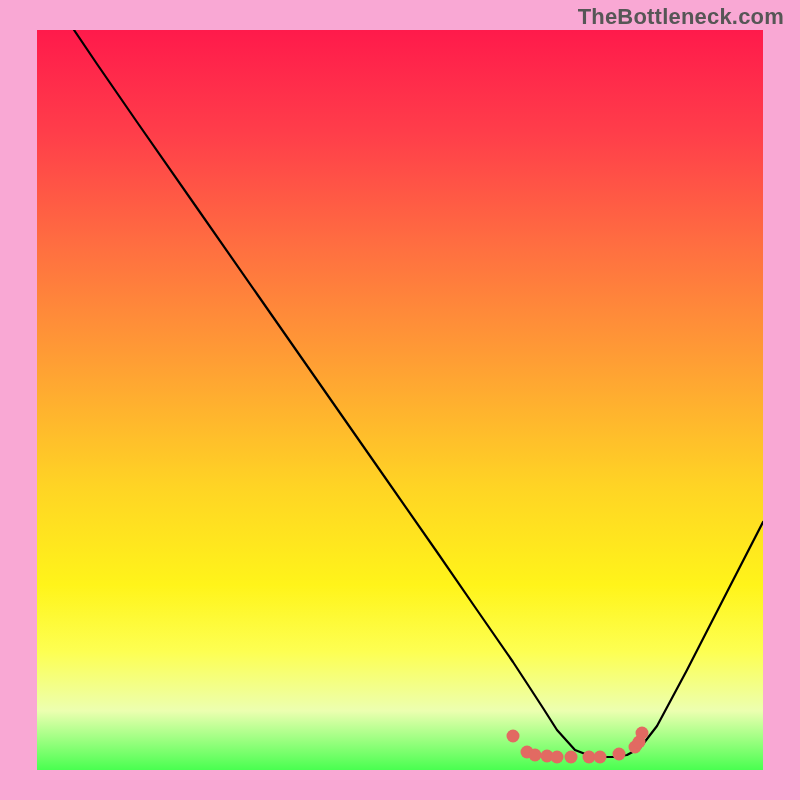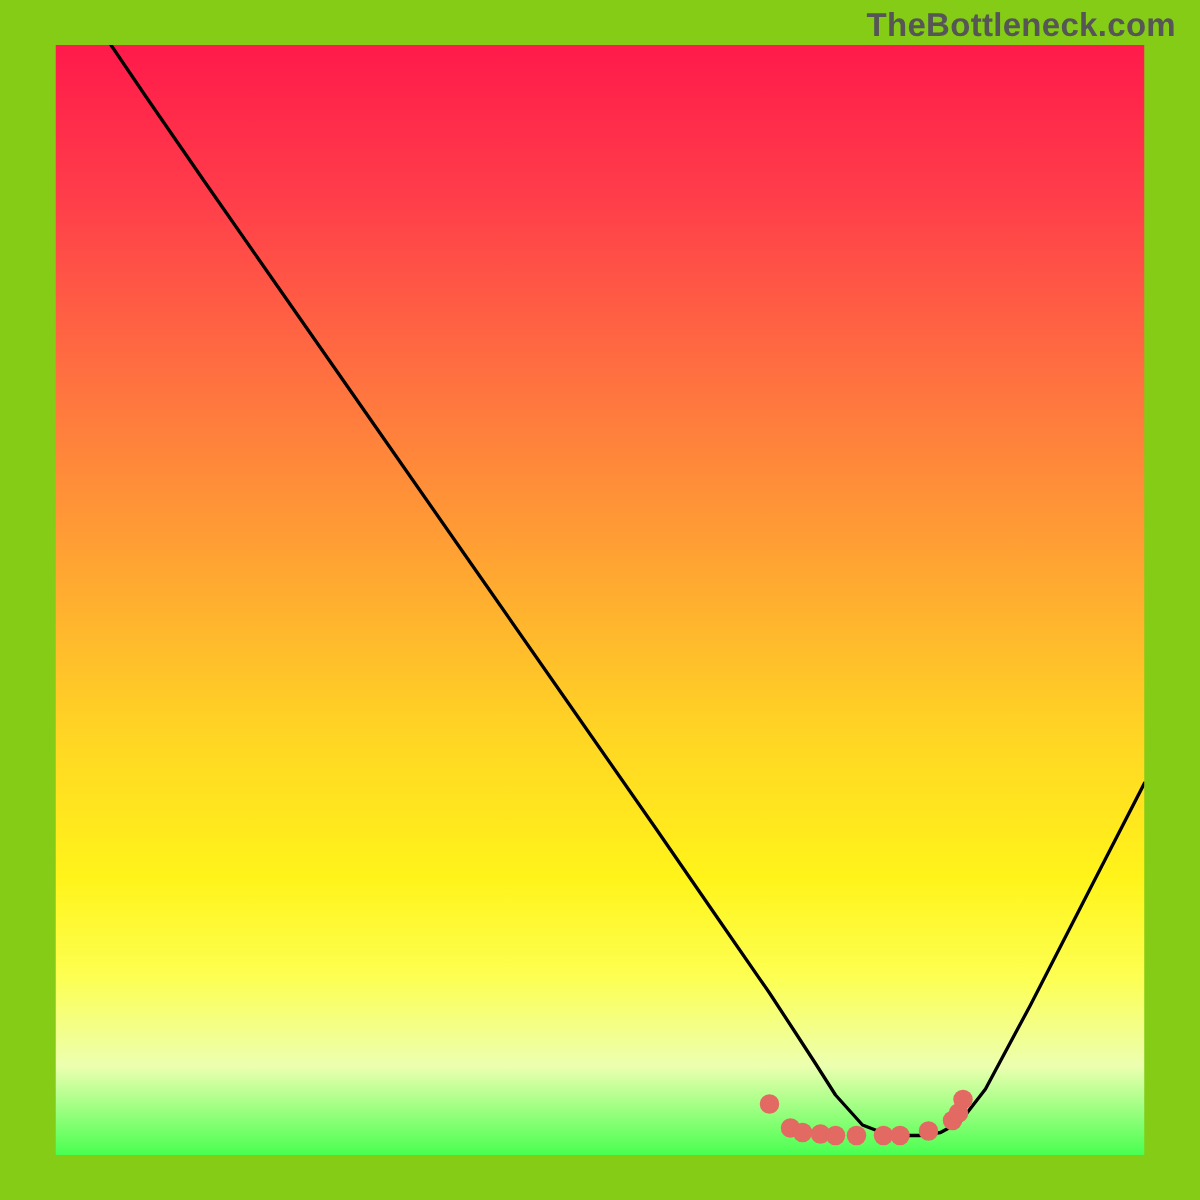--- a/index.html
+++ b/index.html
@@ -1,21 +1,21 @@
 <!DOCTYPE html>
 <html><head>
 <meta charset="utf-8">
 <style>
   * { margin: 0; padding: 0; box-sizing: border-box; }
   html, body { width: 800px; height: 800px; background: #000; overflow: hidden; }
   .frame {
     position: relative;
     width: 800px;
     height: 800px;
-    background: #84cc16;
+    background: #f9a8d4;
   }
   .attribution {
     position: absolute;
     top: 4px;
     right: 16px;
     font-family: Arial, Helvetica, sans-serif;
     font-size: 22px;
     font-weight: bold;
     color: #565656;
     letter-spacing: 0.2px;

